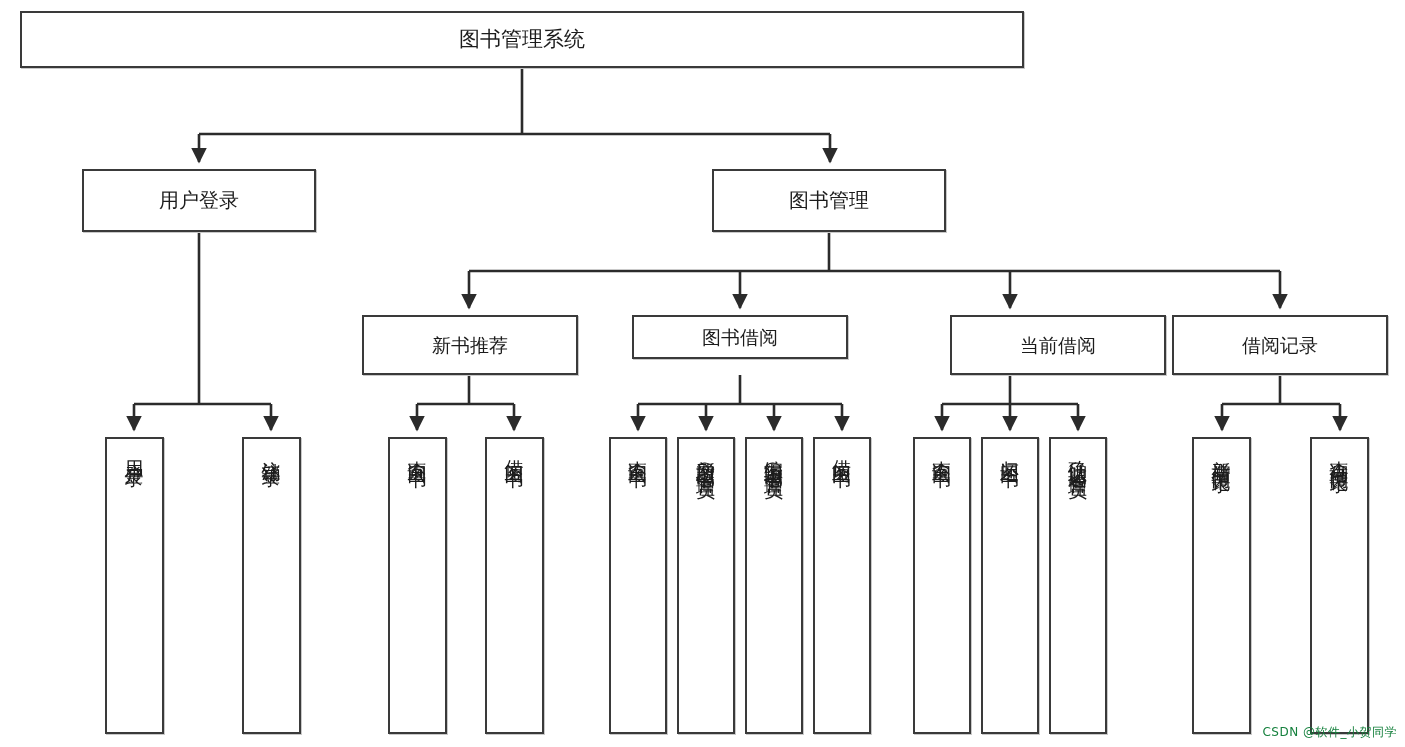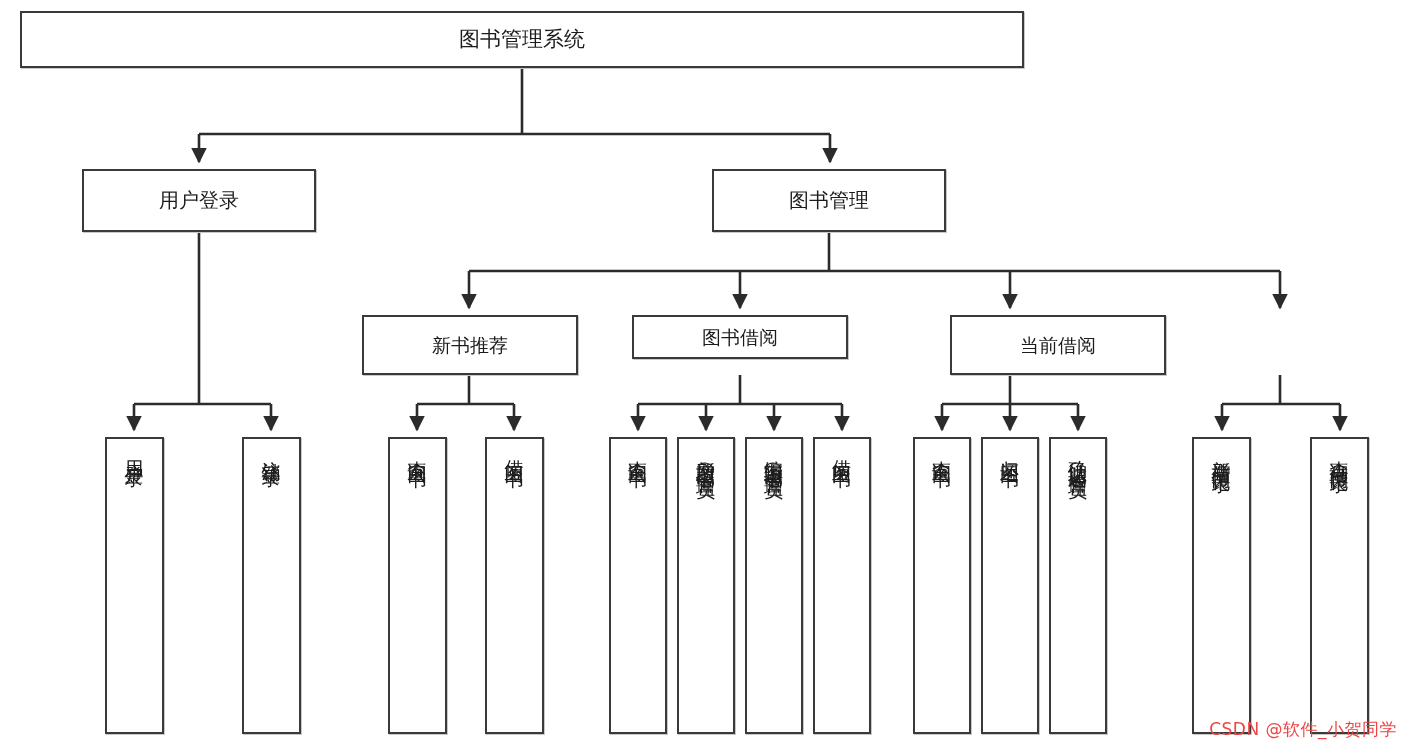--- a/index.html
+++ b/index.html
@@ -69,22 +69,22 @@
     letter-spacing: 3px;
     font-size: 19px;
     white-space: nowrap;
     line-height: 1;
   }
   
   #watermark {
     position: absolute;
     right: 8px;
     bottom: 6px;
-    font-size: 17px;
-    color: #ef4444;
+    font-size: 12px;
+    color: #15803d;
     white-space: nowrap;
     letter-spacing: 0.5px;
     user-select: none;
   }
 </style>
 </head>
 <body>
 
 <div id="canvas">
 
@@ -151,20 +151,23 @@
 
   <div class="node h1" style="left:712px; top:169px; width:234px; height:63px;">
     <span class="lbl">图书管理</span>
   </div>
   <div class="node h2" style="left:632px; top:315px; width:216px; height:44px;">
     <span class="lbl">图书借阅</span>
   </div>
   <div class="node h2" style="left:902px; top:315px; width:216px; height:60px;margin-left:48px;">
     <span class="lbl">当前借阅</span>
   </div>
+  <div class="node h2" style="left:1172px; top:315px; width:216px; height:60px;">
+    <span class="lbl">借阅记录</span>
+  </div>
 
   <div class="node leaf" style="left:105px; top:437px; width:59px; height:297px;">
     <span class="lbl">用户登录</span>
   </div>
   <div class="node leaf" style="left:242px; top:437px; width:59px; height:297px;">
     <span class="lbl">注销登录</span>
   </div>
 
   <div class="node leaf" style="left:388px; top:437px; width:59px; height:297px;">
     <span class="lbl">查询图书</span>

